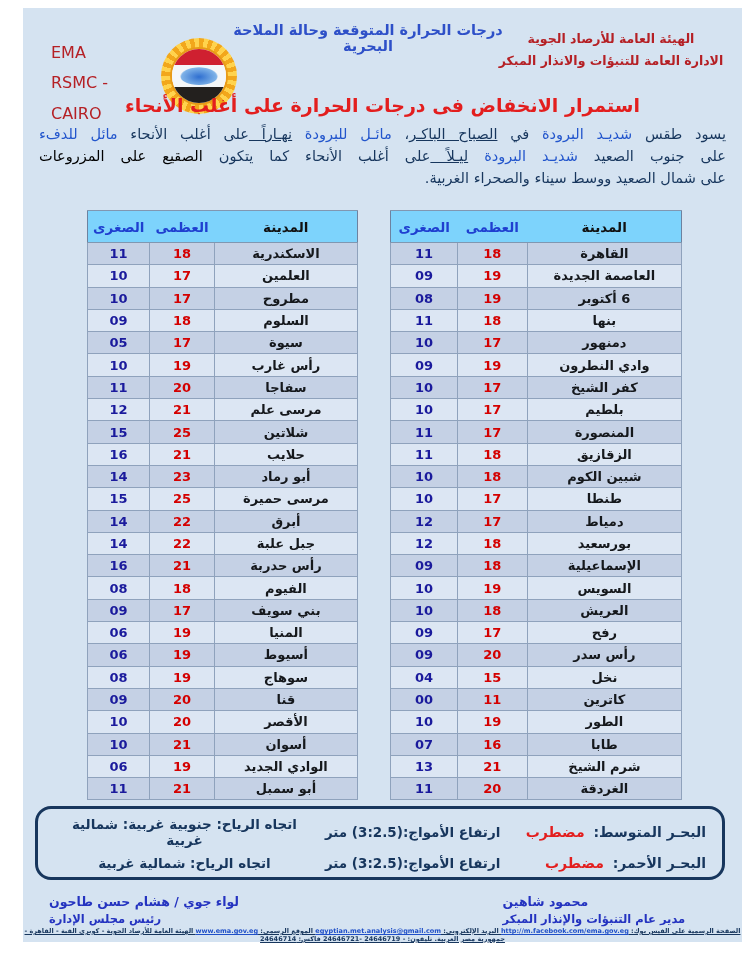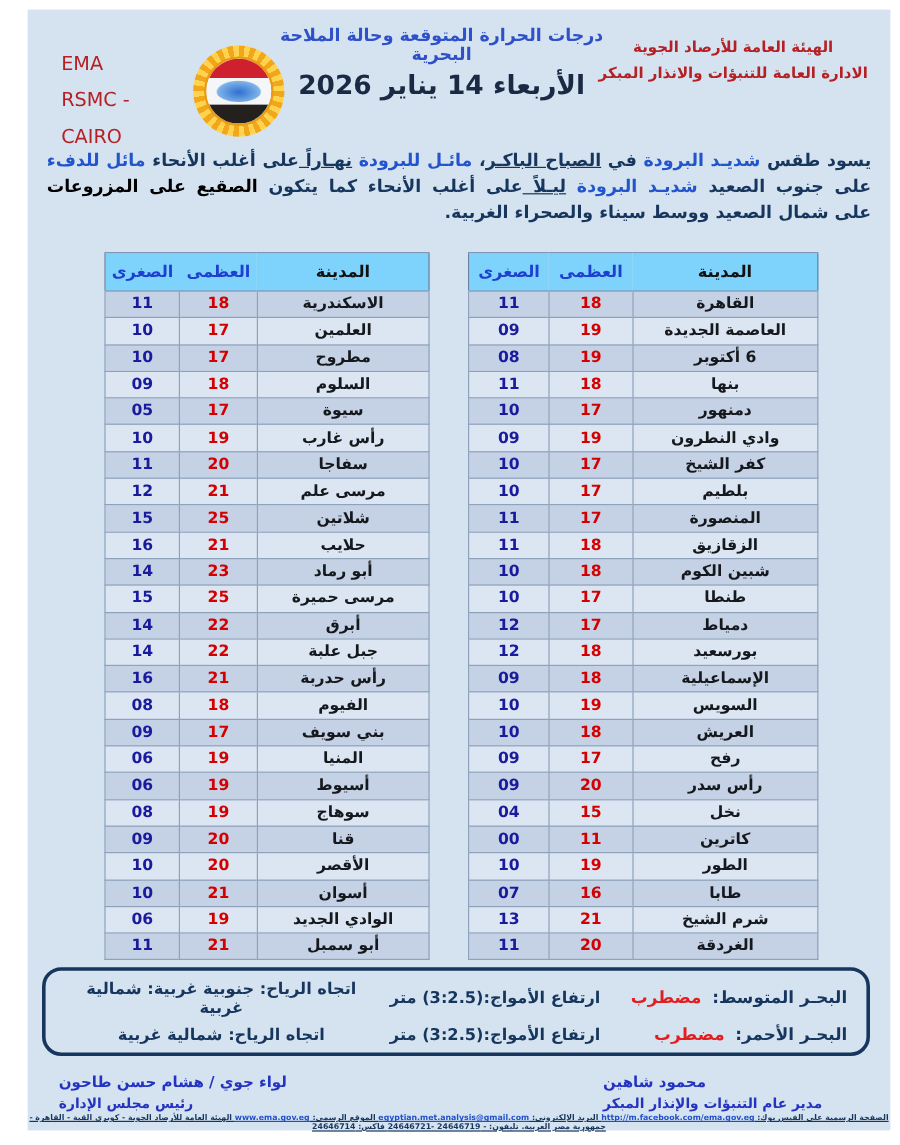--- a/index.html
+++ b/index.html
@@ -24,21 +24,21 @@
   .band-red{height:30%;background:#cf2030;}
   .band-white{height:40%;background:#f4f6f8;position:relative;}
   .cloud{position:absolute;left:15%;right:15%;top:8%;bottom:8%;border-radius:50%;
          background:radial-gradient(ellipse at 50% 55%, #2f6fd0 0%, #7fb3e8 65%, transparent 72%);}
   .band-black{height:30%;background:#23201e;}
 
   
   .headline{position:absolute;top:86px;left:0;width:100%;text-align:center;
             color:#e31e1e;font-weight:bold;font-size:19px;}
   .paragraph{position:absolute;top:116px;right:16px;left:16px;font-size:14.5px;
-             font-weight:bold;line-height:1.5;}
+             font-weight:normal;line-height:1.5;}
   .para-line{white-space:normal;}
   .para-line:not(:last-child){text-align:justify;text-align-last:justify;}
   .para-line:last-child{text-align:right;}
 
   
   .tbl-wrap{position:absolute;top:202px;}
   .tbl-left{left:64px;width:271px;}
   .tbl-right{left:367px;width:292px;}
   table.temp{width:100%;border-collapse:collapse;table-layout:fixed;border:1.5px solid #6d82a0;}
   table.temp th{background:#7dd3fc;height:29px;font-size:13.5px;font-weight:bold;
@@ -84,40 +84,40 @@
 <div class="canvas">
   <div class="page">
 
     <div class="hdr-right">
       <div>الهيئة العامة للأرصاد الجوية</div>
       <div>الادارة العامة للتنبؤات والانذار المبكر</div>
     </div>
 
     <div class="hdr-center">
       <div class="hdr-title">درجات الحرارة المتوقعة وحالة الملاحة البحرية</div>
-      <div class="hdr-date">الأربعاء 14 يناير 2026</div>
     </div>
 
     <div class="logo">
       <div class="sun">
         <div class="sun-core">
           <div class="band-red"></div>
           <div class="band-white">
               <div class="cloud"></div>
             </div>
           <div class="band-black"></div>
         </div>
       </div>
     </div>
 
     <div class="hdr-left">
       <div>EMA</div>
       <div>RSMC - CAIRO</div>
     </div>
 
+    <div class="headline">استمرار الانخفاض فى درجات الحرارة على أغلب الأنحاء</div>
 
     <div class="paragraph">
         <div class="para-line"><span style="color: rgb(23, 54, 93);">يسود طقس </span><span style="color: rgb(34, 85, 204);">شديـد البرودة </span><span style="color: rgb(23, 54, 93);">في </span><span style="color: rgb(23, 54, 93); text-decoration: underline;">الصباح الباكـر</span><span style="color: rgb(23, 54, 93);">، </span><span style="color: rgb(34, 85, 204);">مائـل للبرودة </span><span style="color: rgb(23, 54, 93); text-decoration: underline;">نهـاراً </span><span style="color: rgb(23, 54, 93);">على أغلب الأنحاء </span><span style="color: rgb(34, 85, 204);">مائل للدفء</span></div>
         <div class="para-line"><span style="color: rgb(23, 54, 93);">على جنوب الصعيد </span><span style="color: rgb(34, 85, 204);">شديـد البرودة </span><span style="color: rgb(23, 54, 93); text-decoration: underline;">ليـلاً </span><span style="color: rgb(23, 54, 93);">على أغلب الأنحاء كما يتكون </span><span style="color: #000000;">الصقيع على المزروعات</span></div>
         <div class="para-line"><span style="color: rgb(23, 54, 93);">على شمال الصعيد ووسط سيناء والصحراء الغربية.</span></div>
       </div>
 
     <div class="tbl-wrap tbl-left">
         <table class="temp">
           <colgroup>

